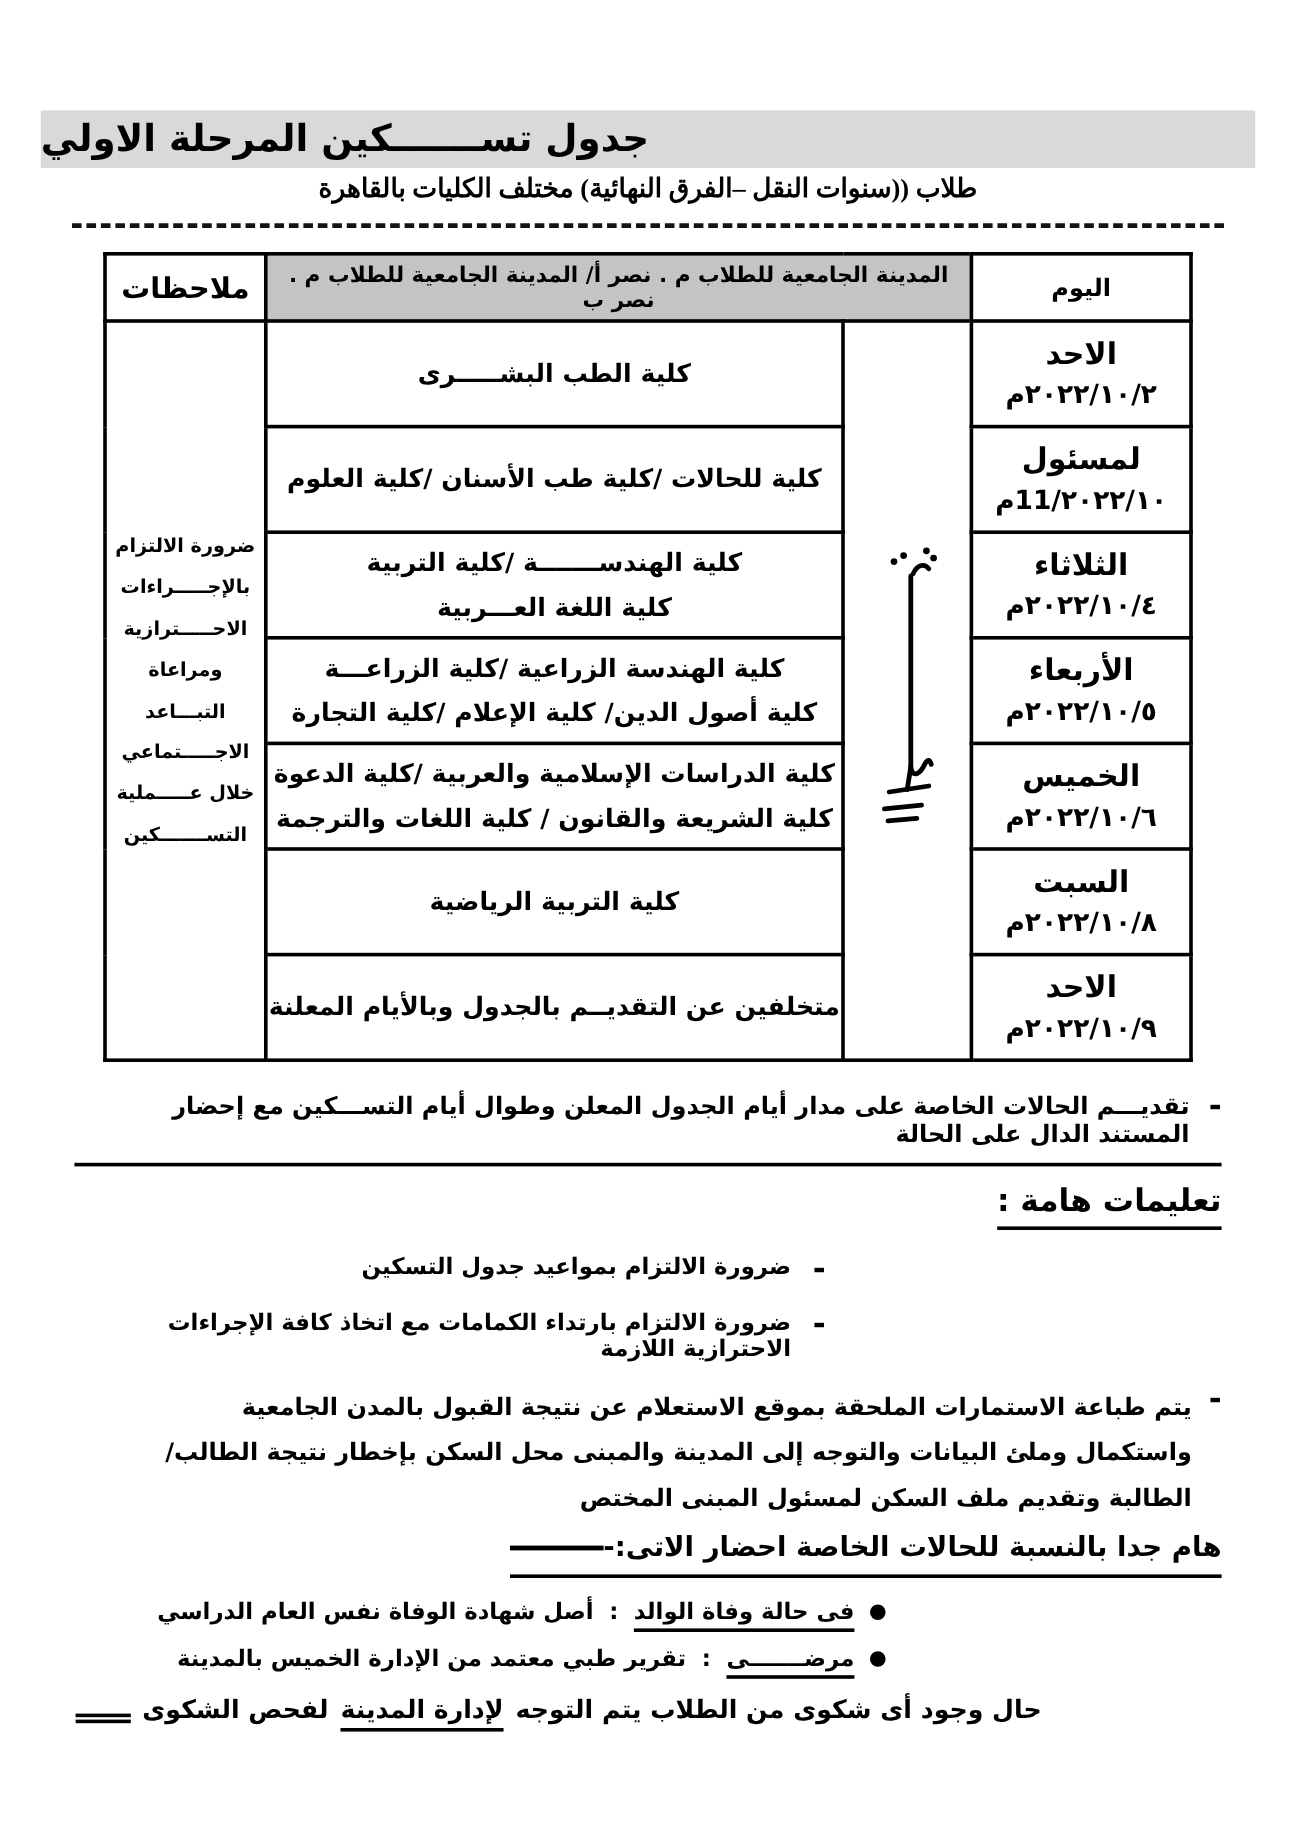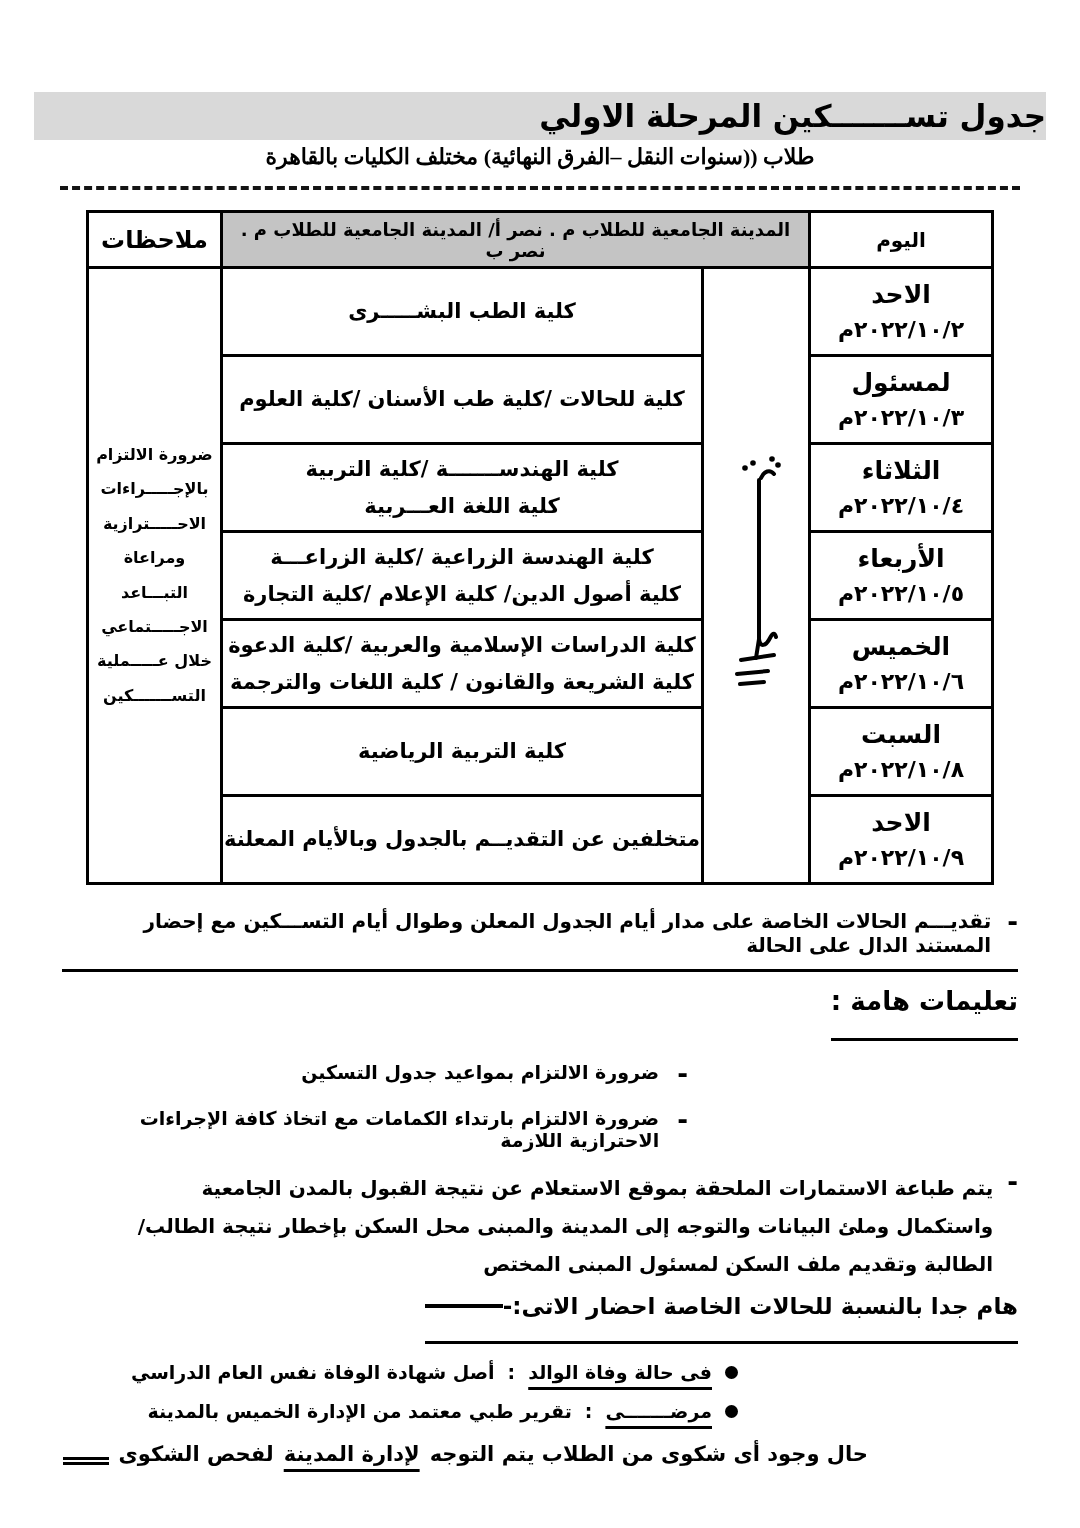--- a/index.html
+++ b/index.html
@@ -9,21 +9,21 @@
     font-family:"DejaVu Sans", sans-serif;
     font-weight:bold; color:#000;
     position:relative; overflow:hidden;
   }
   .page { width:1080px; height:1528px; position:relative; }
 
   
   .title-band {
     margin:92px 34px 0 34px; height:48px;
     background:#d9d9d9;
-    display:flex; align-items:center; justify-content:flex-end;
+    display:flex; align-items:center; justify-content:flex-start;
     font-size:31px;
   }
   .subtitle {
     text-align:center; font-size:22px; margin-top:4px;
     direction:rtl;
     font-family:Liberation Serif, serif;
   }
   .dashed-divider {
     margin:16px 60px 0 60px;
     border-top:4px dashed #141414;
@@ -61,31 +61,31 @@
   .note-row { display:flex; direction:rtl; align-items:flex-start; gap:16px; }
   .row-special {
     border-bottom:3px solid #000; padding-bottom:12px;
     font-size:20px;
   }
   .row-special .txt { font-size:20px; }
 
   .imp-heading { margin-top:14px; text-align:right; }
   .imp-heading span {
     display:inline-block; font-size:26px;
-    border-bottom:3.5px solid #000; padding-bottom:22px;
+    border-bottom:3.5px solid #000; padding-bottom:6px;
   }
 
   .indent-item { margin-top:20px; margin-right:330px; font-size:19px; gap:18px; }
   .forms-item  { margin-top:18px; font-size:20px; gap:14px; }
   .forms-item p { line-height:1.9; text-align:right; padding-left:55px; }
 
   .very-imp-wrap { margin-top:10px; display:flex; justify-content:flex-end; direction:ltr; }
   .very-imp {
     display:flex; direction:ltr; align-items:center;
-    border-bottom:3px solid #000; padding-bottom:22px;justify-content:space-between;
+    border-bottom:3px solid #000; padding-bottom:9px;justify-content:space-between;
   }
   .lead-line { width:78px; border-top:4px solid #000; height:0; }
   .very-imp .phrase { font-size:23px; direction:rtl; }
 
   .bullet-row { margin-top:17px; margin-right:280px; display:flex; direction:rtl; align-items:center; gap:13px; font-size:19px; }
   .dot { width:13px; height:13px; border-radius:50%; background:#000; flex:0 0 auto; }
   .ul-label { text-decoration:underline; text-decoration-thickness:2.5px; text-underline-offset:8px; }
 
   .complaint-row {
     margin-top:20px; margin-right:150px;
@@ -154,21 +154,21 @@
         <div>ومراعاة التبـــاعد</div>
         <div>الاجـــــتماعي</div>
         <div>خلال عـــــملية</div>
         <div>التســـــــكين</div>
       </td>
     </tr>
 
     <tr class="row">
       <td>
         <div class="day-name">لمسئول</div>
-        <div class="day-date">٢٠٢٢/١٠/٣م</div>
+        <div class="day-date">٢٠٢٢/١٠/11م</div>
       </td>
       <td>
         <div class="fac-line">كلية للحالات /كلية طب الأسنان /كلية العلوم</div>
       </td>
     </tr>
 
     <tr class="row">
       <td>
         <div class="day-name">الثلاثاء</div>
         <div class="day-date">٢٠٢٢/١٠/٤م</div>

